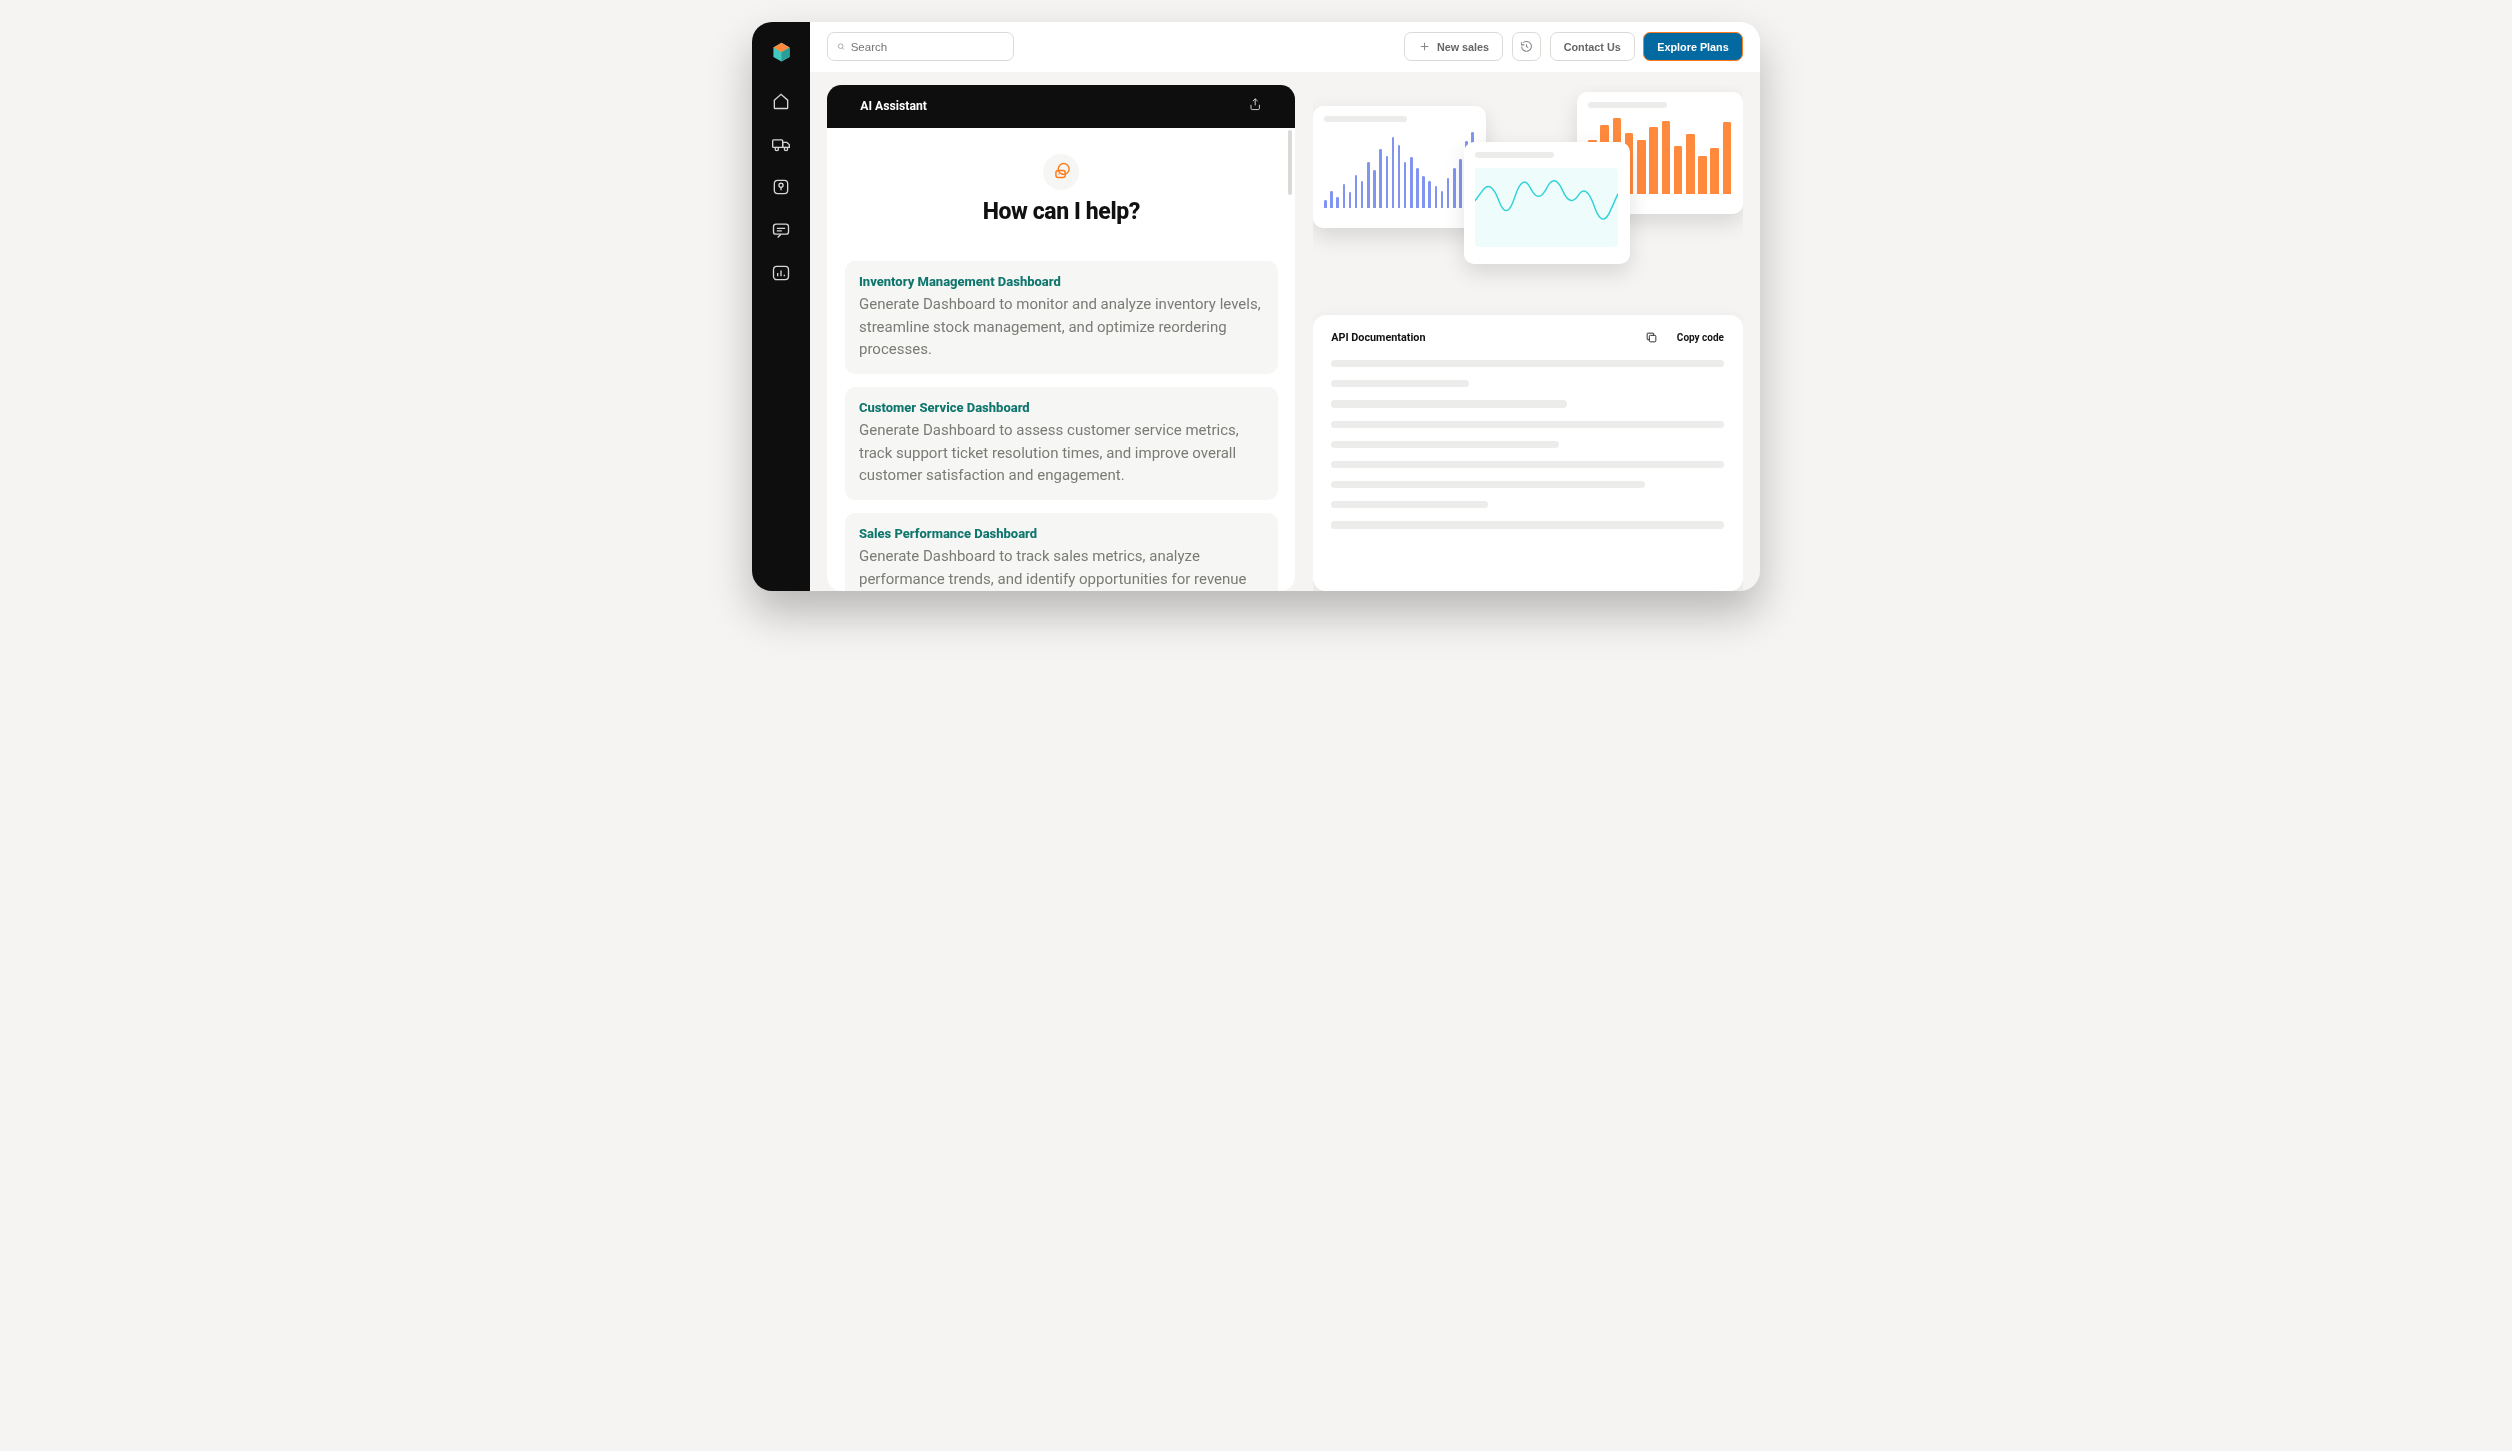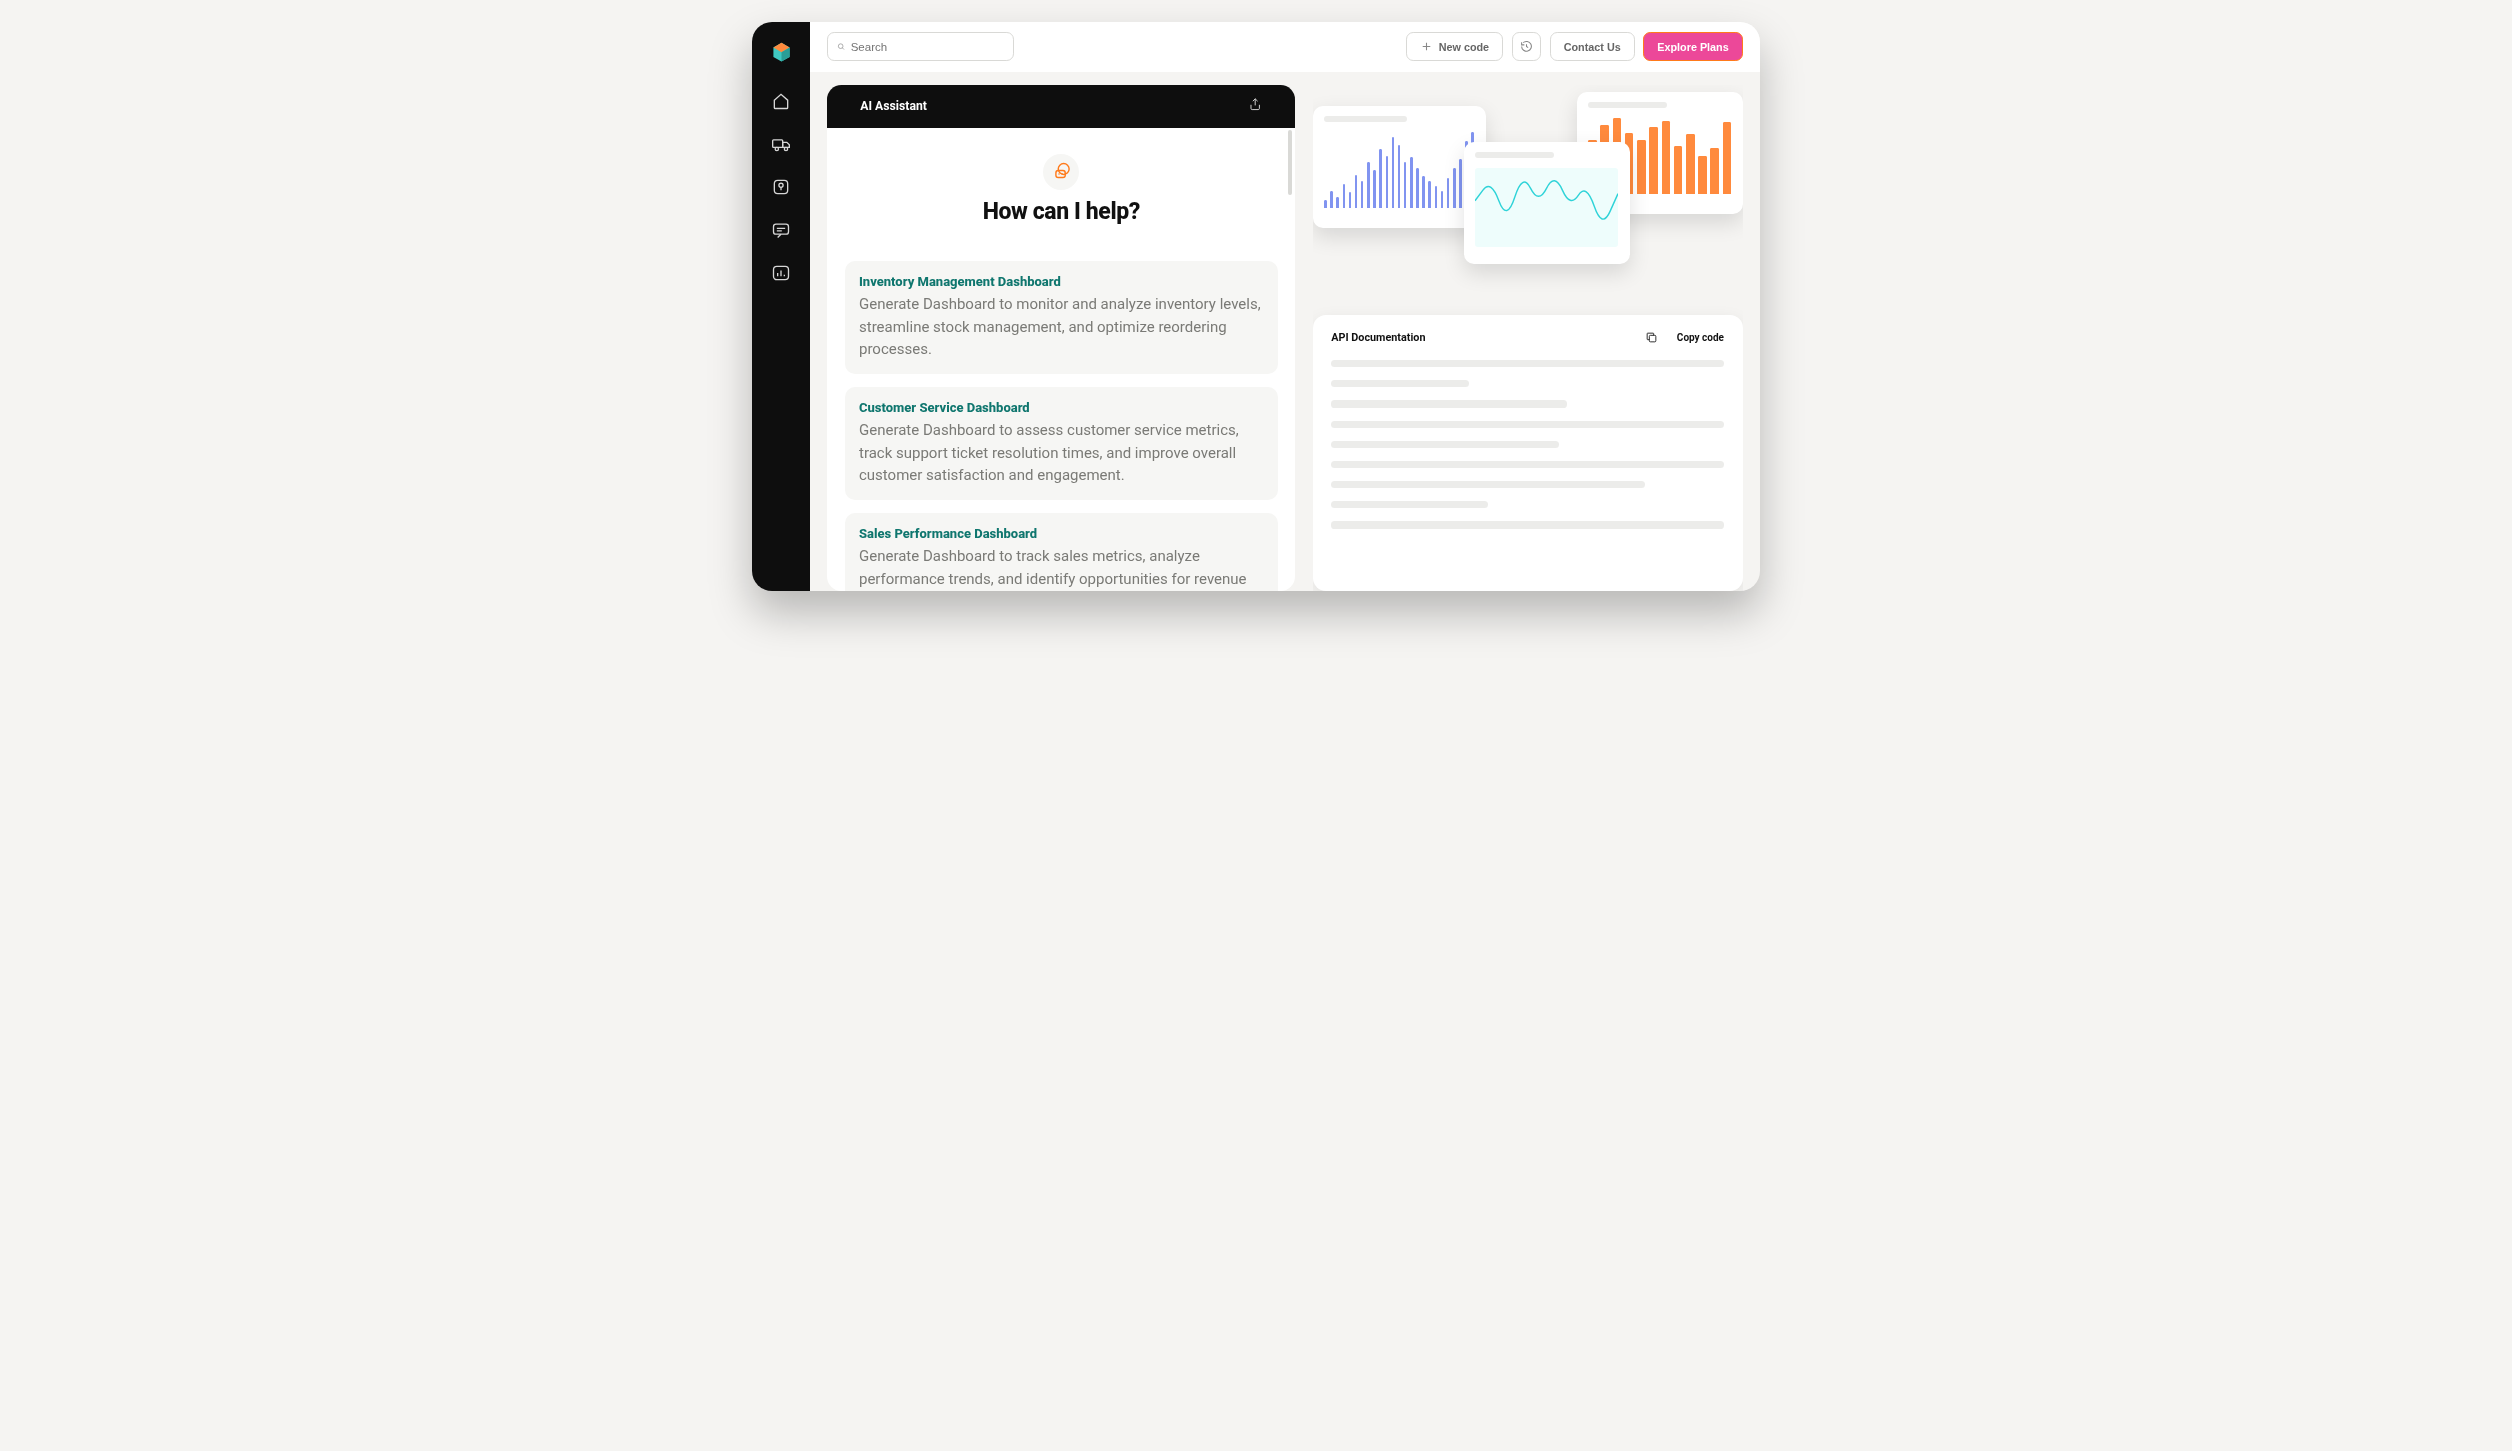--- a/index.html
+++ b/index.html
@@ -60,21 +60,21 @@
     padding: 0 13px;
     font-size: 10.8px;
     font-weight:600;
     display:flex; align-items:center; gap:5.8px;
     cursor:pointer;
     border: 1.1px solid #d9d9d6;
     background:#fff;
     color:#666;
   }
   .btn.icononly { padding: 0 7.2px; }
-  .btn.primary { background:#ec4899; border-color:#ff7a1a; color:#fff; }
+  .btn.primary { background:#0369a1; border-color:#ff7a1a; color:#fff; }
   .btn svg { stroke:#888; fill:none; stroke-width:2; width:13px; height:13px; }
 
   
   .content {
     flex:1;
     display:flex;
     gap: 17.3px;
     padding: 13px 17.3px 0 17.3px;
     overflow:hidden;
   }
@@ -226,21 +226,21 @@
             <circle cx="11" cy="11" r="7"></circle>
             <path d="M21 21 L16 16"></path>
           </svg>
         <input type="text" placeholder="Search" style="">
       </div>
       <div class="topbar-spacer"></div>
       <button class="btn">
         <svg viewBox="0 0 24 24">
             <path d="M12 5 V19 M5 12 H19"></path>
           </svg>
-        <span>New code</span>
+        <span>New sales</span>
       </button>
       <button class="btn icononly">
         <svg viewBox="0 0 24 24">
             <path d="M3 12 A9 9 0 1 0 6 5"></path>
             <path d="M3 4 V9 H8"></path>
             <path d="M12 8 V12 L15 14"></path>
           </svg>
       </button>
       <button class="btn">
         <span>Contact Us</span>

